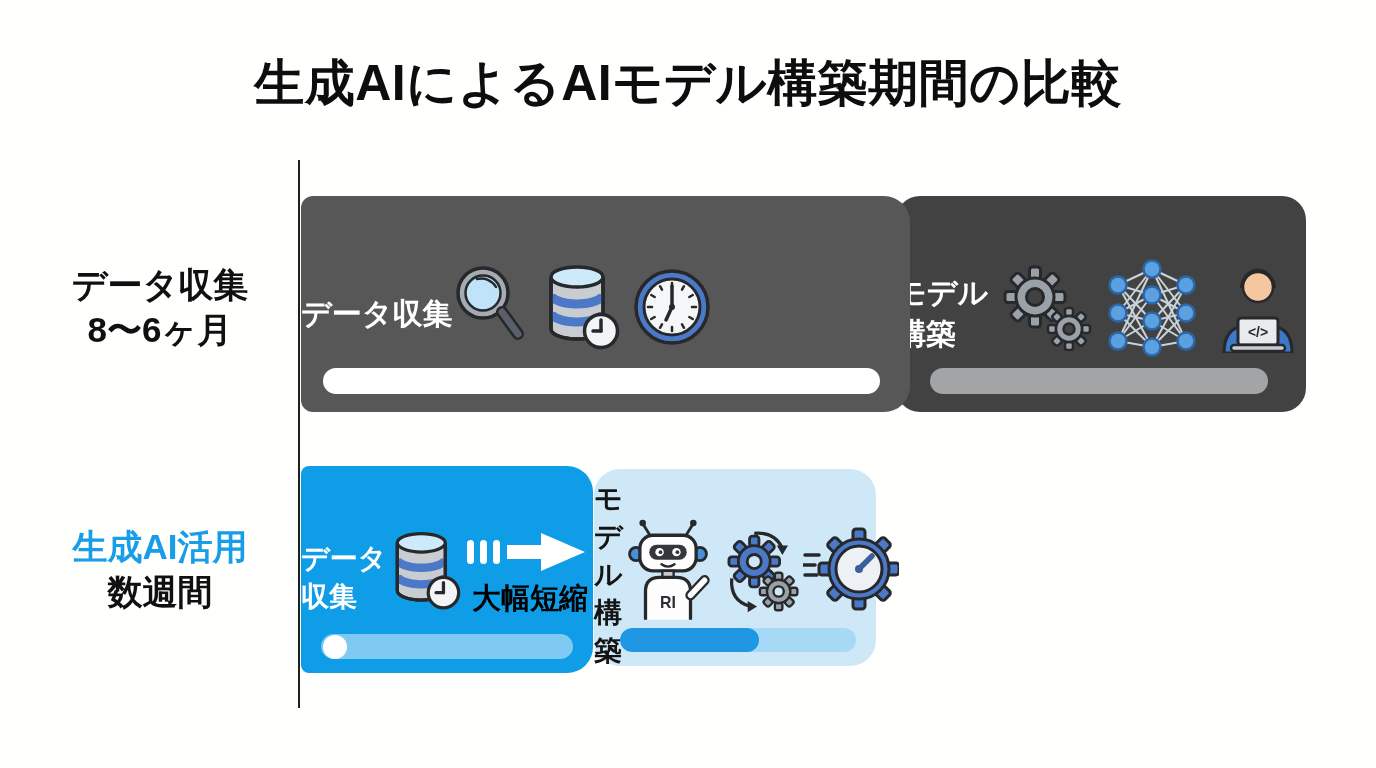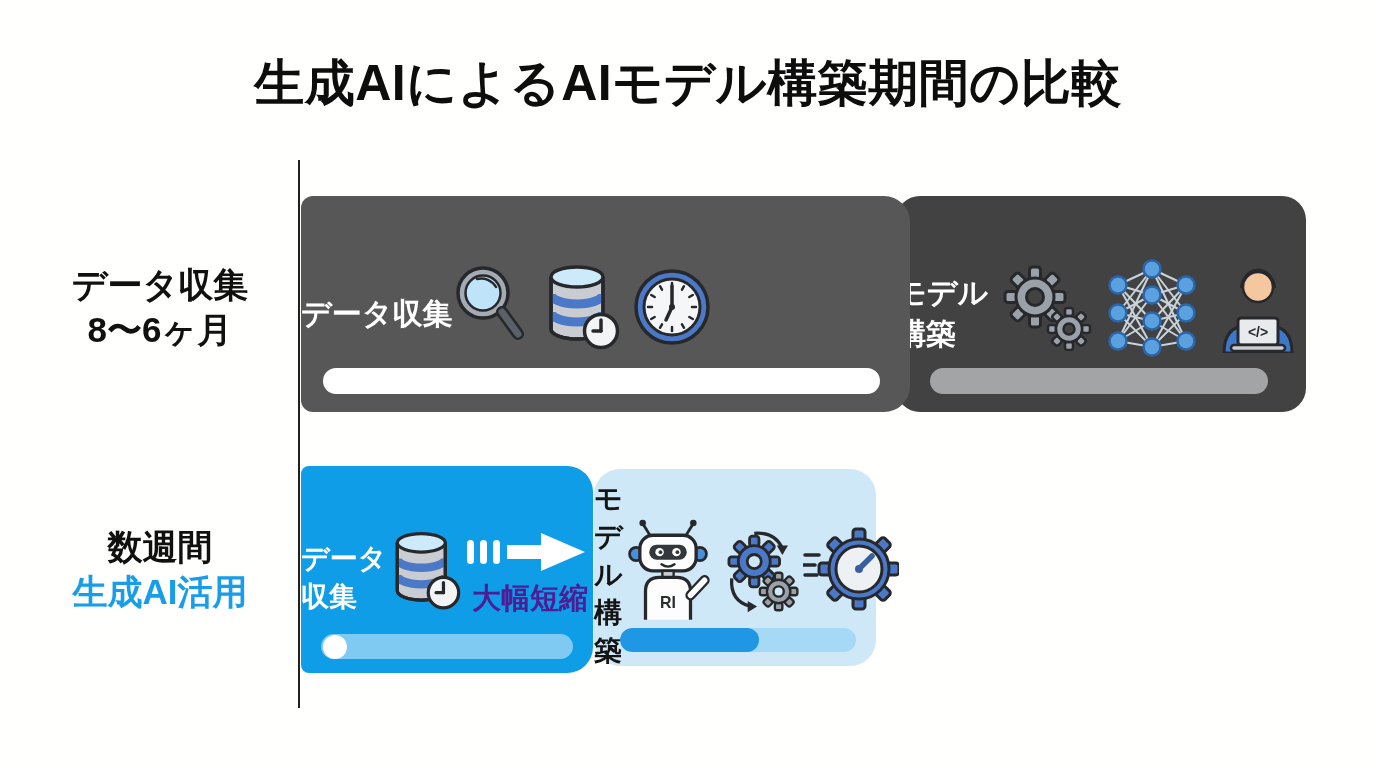--- a/index.html
+++ b/index.html
@@ -20,21 +20,21 @@
   .icons{display:flex;align-items:center;gap:12px;margin-top:6px;}
   .progress{position:absolute;border-radius:14px;}
   .p-trad-1{left:22px;right:30px;bottom:18px;height:26px;background:#ffffff;}
   .p-trad-2{left:34px;right:38px;bottom:18px;height:26px;background:#a2a4a6;}
   .seg-gen-1{left:301px;top:466px;width:292px;height:207px;background:#0F9DE8;border-radius:8px 26px 26px 8px;}
   .seg-gen-2{left:594px;top:469px;width:282px;height:197px;background:#CFE8F8;border-radius:26px;}
   .seg-gen-1 .seg-label{font-size:28px;margin-top:16px;}
   .seg-gen-2 .seg-label{font-size:28px;margin-top:14px;color:#141414;}
   .gen1-content{display:flex;align-items:center;gap:6px;margin-top:2px;}
   .arrow-col{display:flex;flex-direction:column;align-items:center;margin-top:6px;}
-  .note{font-size:29px;font-weight:700;color:#4c1d95;margin-top:4px;white-space:nowrap;}
+  .note{font-size:29px;font-weight:700;color:#000000;margin-top:4px;white-space:nowrap;}
   .p-gen-1{left:20px;right:20px;bottom:14px;height:25px;background:#7ECAF3;}
   .thumb{position:absolute;left:2px;top:0.5px;width:24px;height:24px;background:#ffffff;border-radius:50%;}
   .p-gen-2{left:26px;right:20px;bottom:14px;height:24px;background:#A6D9F6;overflow:hidden;}
   .fill{height:100%;width:59%;background:#1F97E5;border-radius:12px;}
   .icons.small{gap:0;margin-top:2px;}
 </style>
 </head>
 <body>
 
 <div class="canvas">
@@ -187,22 +187,22 @@
           <line x1="40" y1="40" x2="34" y2="53"></line>
         </g>
         <circle cx="40" cy="40" r="3" fill="#26282b"></circle>
       </svg>
 
     </div>
     <div class="progress p-trad-1"></div>
   </div>
 
   <div class="row-label r2">
+    <div class="rl-line blue">生成AI活用</div>
     <div class="rl-line">数週間</div>
-    <div class="rl-line blue">生成AI活用</div>
   </div>
 
   <div class="seg seg-gen-1">
     <div class="seg-label">データ収集</div>
     <div class="gen1-content">
 
       <svg width="72" height="85" viewBox="0 0 78 92">
         <clipPath id="dbclip2">
             <path d="M9 16 V68 a26 10 0 0 0 52 0 V16 Z"></path>
           </clipPath>

